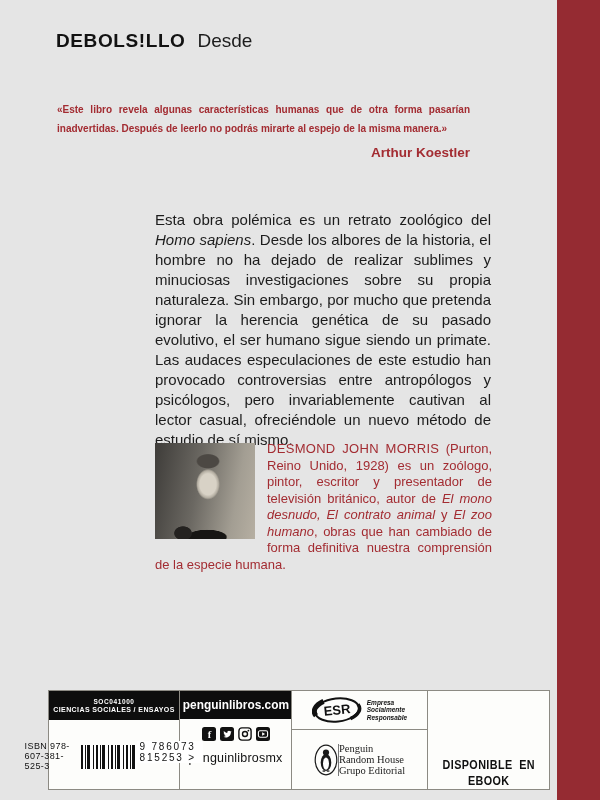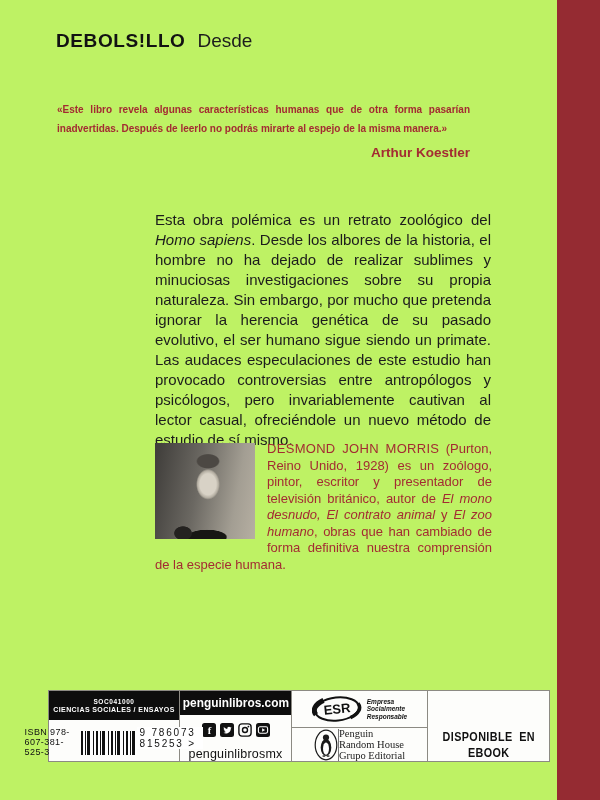--- a/index.html
+++ b/index.html
@@ -1,16 +1,16 @@
 <!DOCTYPE html>
 <html lang="es"><head>
 <meta charset="utf-8">
 <style>
   html,body{margin:0;padding:0;}
-  .page{position:relative;width:600px;height:800px;background:#bef264;overflow:hidden;
+  .page{position:relative;width:600px;height:800px;background:#e5e5e5;overflow:hidden;
         font-family:"Liberation Sans",sans-serif;color:#1c1c1c;}
   .stripe{position:absolute;left:557px;top:0;width:43px;height:800px;background:#952b32;}
 
   .brand-row{position:absolute;left:56px;top:30px;display:flex;align-items:baseline;gap:12px;}
   .brand-logo{font-size:19px;font-weight:bold;letter-spacing:.6px;color:#121212;}
   .brand-cat{font-size:19px;color:#1c1c1c;}
 
   .quote{position:absolute;left:57px;top:100px;width:413px;color:#a32c32;}
   .quote-text{margin:0;font-size:10px;font-weight:bold;line-height:19px;text-align:justify;hyphens:auto;}
   .quote-attrib{margin:7px 0 0 0;font-size:13.5px;font-weight:bold;text-align:right;}
@@ -26,21 +26,21 @@
   .photo{float:left;width:100px;height:96px;margin:2px 12px 3px 0;
     background-color:#8a867e;
     background-image:
       radial-gradient(ellipse 14px 11px at 28% 94%, #242220 0 60%, transparent 66%),
       radial-gradient(ellipse 27px 10px at 52% 98%, #171614 0 70%, transparent 76%),
       radial-gradient(ellipse 17px 22px at 53% 43%, #d8d2c6 0 48%, #b3ada1 62%, transparent 70%),
       radial-gradient(ellipse 19px 12px at 53% 19%, #4c4843 0 55%, transparent 63%),
       linear-gradient(100deg, #3e3c39 0%, #6b6862 42%, #a39e93 78%, #b6afa2 100%);}
 
   .footer-row{position:absolute;left:48px;top:690px;height:80px;display:flex;}
-  .fbox{box-sizing:border-box;border:1px solid #8c8a83;background:#fdfdfb;height:72px;
+  .fbox{box-sizing:border-box;border:1px solid #8c8a83;background:#fdfdfb;height:100px;
         display:flex;flex-direction:column;align-items:center;}
   .fbox + .fbox{margin-left:-1px;}
   .box1{width:132px;}
   .box2{width:113px;}
   .box3{width:137px;align-items:stretch;}
   .box4{width:123px;justify-content:flex-end;}
 
   .band{width:100%;background:#0d0d0d;color:#fff;display:flex;flex-direction:column;
         align-items:center;justify-content:center;}
   .b1-band{height:29px;gap:1px;}

